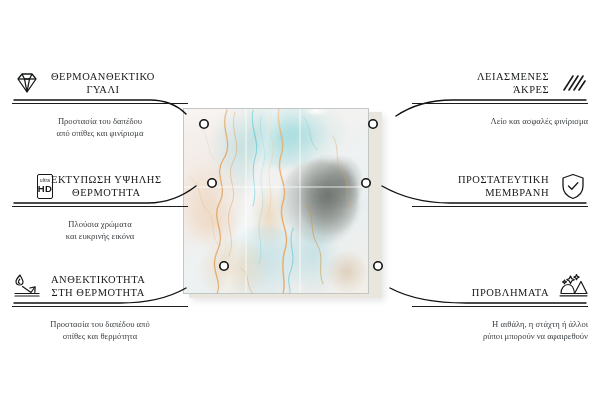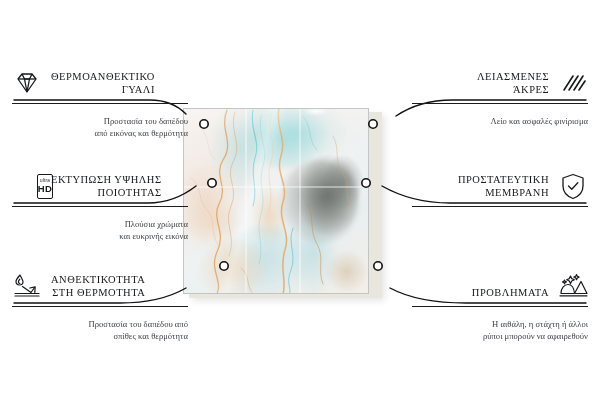--- a/index.html
+++ b/index.html
@@ -54,21 +54,21 @@
   .highlight-spot{
     position:absolute;left:120px;top:-2px;width:26px;height:10px;border-radius:50%;
     background:radial-gradient(ellipse at center, rgba(255,255,255,.95) 0%, rgba(255,255,255,0) 70%);
   }
 
   
   .connectors{position:absolute;left:0;top:0;width:600px;height:400px;pointer-events:none;}
 
   
   .feature{position:absolute;width:176px;}
-  .feature.left{left:12px;text-align:right;}
+  .feature.left{left:12px;text-align:center;}
   .feature.right{right:12px;text-align:right;}
 
   .feat-head{display:flex;align-items:center;gap:9px;min-height:34px;}
   .feature.right .feat-head{flex-direction:row-reverse;}
   .feat-title{
     font-size:10.5px;line-height:13px;letter-spacing:.5px;color:#16181a;
     font-family:"Liberation Serif", serif;
   }
   .feat-icon{width:30px;height:30px;flex:0 0 30px;display:flex;align-items:center;justify-content:center;}
   .feat-icon svg{display:block;}
@@ -167,35 +167,35 @@
         </svg>
       </span>
       <span class="feat-title">
         <span>ΘΕΡΜΟΑΝΘΕΚΤΙΚΟ</span><br>
         <span>ΓΥΑΛΙ</span>
       </span>
     </div>
     <div class="feat-rule"></div>
     <div class="feat-desc">
       <span>Προστασία του δαπέδου</span>
-      <span>από εικόνας και θερμότητα</span>
+      <span>από σπίθες και φινίρισμα</span>
     </div>
   </div>
 
   <div class="feature left" style="top:169px;">
     <div class="feat-head">
       <span class="feat-icon">
         <span class="hd-badge">
           <span class="u">ultra</span>
           <span class="h">HD</span>
         </span>
       </span>
       <span class="feat-title">
         <span>ΕΚΤΥΠΩΣΗ ΥΨΗΛΗΣ</span><br>
-        <span>ΠΟΙΟΤΗΤΑΣ</span>
+        <span>ΘΕΡΜΟΤΗΤΑ</span>
       </span>
     </div>
     <div class="feat-rule"></div>
     <div class="feat-desc">
       <span>Πλούσια χρώματα</span>
       <span>και ευκρινής εικόνα</span>
     </div>
   </div>
 
   <div class="feature right" style="top:66px;">

